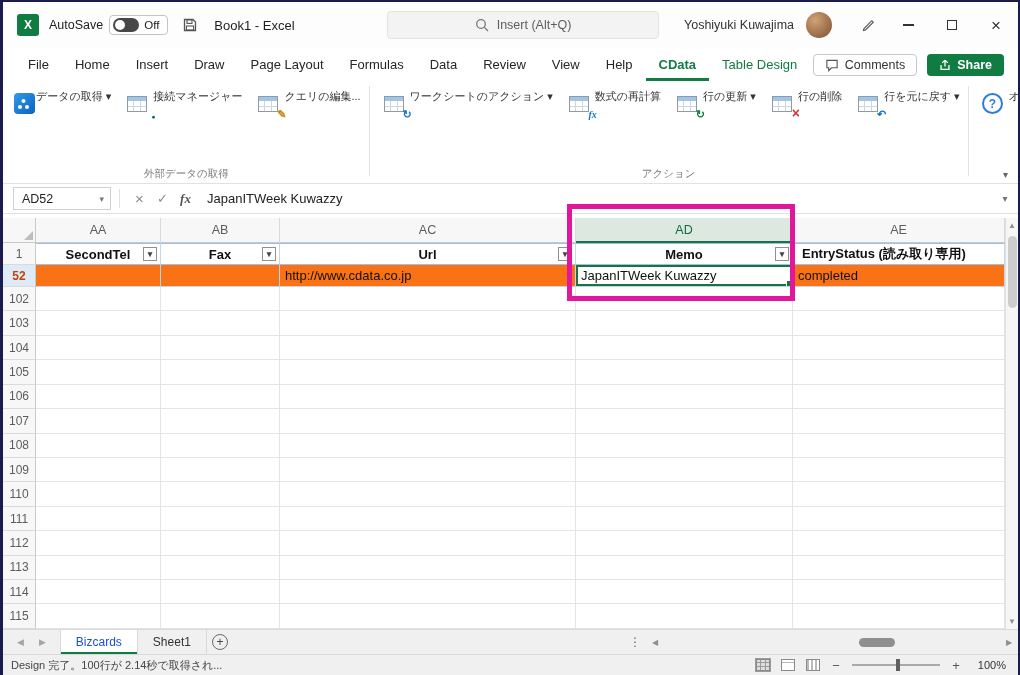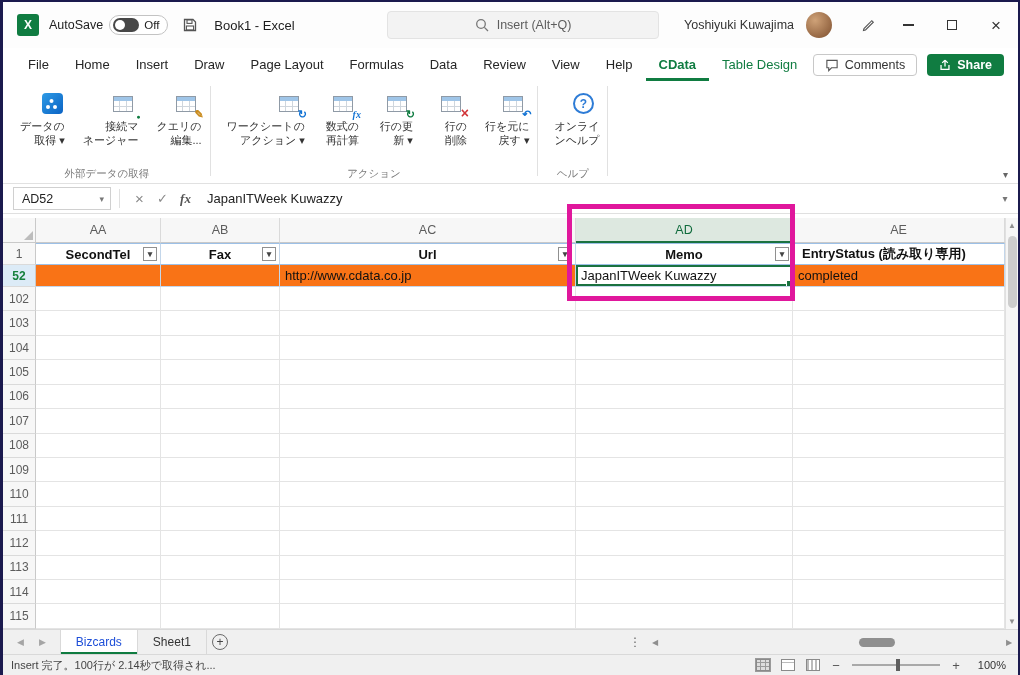--- a/index.html
+++ b/index.html
@@ -5,21 +5,21 @@
   *{margin:0;padding:0;box-sizing:border-box;}
   html,body{width:1020px;height:675px;overflow:hidden;}
   body{background:#1b1a4e;font-family:"Liberation Sans",sans-serif;position:relative;}
   .window{position:absolute;top:2px;left:3px;width:1015px;height:673px;background:#fff;display:flex;flex-direction:column;}
 
   
   .titlebar{flex:0 0 46px;display:flex;align-items:center;background:#fdfdfd;position:relative;font-size:12.5px;}
   .app-icon{width:22px;height:22px;margin:0 10px 0 14px;background:#107c41;border-radius:3px;color:#fff;display:flex;align-items:center;justify-content:center;font-weight:bold;font-size:12px;}
   .app-icon::after{content:"X";}
   .autosave{display:flex;align-items:center;gap:6px;color:#222;}
-  .as-pill{display:flex;align-items:center;gap:5px;border:1px solid #c3c3c3;border-radius:10px;padding:2px 8px 2px 3px;background:#fff;}
+  .as-pill{display:flex;align-items:center;gap:5px;border:1px solid #c3c3c3;border-radius:4px;padding:2px 8px 2px 3px;background:#fff;}
   .as-track{width:26px;height:14px;border-radius:7px;background:#474747;position:relative;display:inline-block;}
   .as-knob{position:absolute;left:2px;top:2px;width:10px;height:10px;border-radius:50%;background:#fff;}
   .as-state{font-size:11.5px;color:#222;}
   .tb-save{margin-left:14px;display:flex;align-items:center;}
   .doc-title{margin-left:16px;color:#1d1d1d;font-size:13px;}
   .search{position:absolute;left:384px;top:9px;width:272px;height:28px;background:#f3f3f3;border:1px solid #e3e3e3;border-radius:4px;display:flex;align-items:center;justify-content:center;gap:8px;color:#5d5d5d;font-size:12.5px;}
   .tb-right{margin-left:auto;display:flex;align-items:center;height:100%;}
   .user-name{font-size:12.5px;color:#333;margin-right:12px;}
   .avatar{width:26px;height:26px;border-radius:50%;background:radial-gradient(circle at 35% 32%,#cfa278,#7d4e2d);margin-right:18px;}
   .pen{width:36px;height:100%;display:flex;align-items:center;justify-content:center;}
@@ -36,21 +36,21 @@
   .rtab.contextual{color:#107c41;}
   .tab-actions{margin-left:auto;display:flex;align-items:center;gap:10px;padding-right:14px;}
   .comments-btn{display:flex;align-items:center;gap:6px;border:1px solid #c8c8c8;border-radius:4px;padding:3px 11px;font-size:12.5px;color:#333;background:#fff;}
   .share-btn{display:flex;align-items:center;gap:6px;border-radius:4px;padding:4px 12px;font-size:12.5px;color:#fff;background:#107c41;font-weight:bold;}
 
   
   .ribbon{flex:0 0 103px;background:#fff;border-bottom:1px solid #e1e1e1;display:flex;position:relative;padding-left:4px;}
   .rgroups{display:flex;align-items:stretch;}
   .rgroup{display:flex;flex-direction:column;}
   .rgroup-buttons{flex:1;display:flex;align-items:flex-start;padding-top:6px;}
-  .rbtn{display:flex;flex-direction:column;align-items:flex-end;padding:3px 5px;min-width:46px;border-radius:3px;cursor:pointer;margin-left:8px;}
+  .rbtn{display:flex;flex-direction:row;align-items:flex-start;padding:3px 5px;min-width:46px;border-radius:3px;cursor:pointer;}
   .ribbon-icon{height:27px;width:32px;display:flex;align-items:center;justify-content:center;margin-bottom:3px;position:relative;}
   .ribbon-icon::after{position:absolute;right:-2px;bottom:-3px;font-size:11px;font-weight:bold;line-height:1;}
   .rbtn-line{font-size:11px;line-height:13.5px;color:#333;text-align:center;white-space:nowrap;}
   .rgroup-label{height:18px;font-size:10.5px;color:#7a7a7a;text-align:center;line-height:17px;white-space:nowrap;padding:0 8px;}
   .rgroup-sep{width:1px;background:#e1e1e1;margin:5px 3px 7px 3px;}
   .ribbon-collapse{position:absolute;right:10px;bottom:3px;color:#666;font-size:10px;}
   .ribbon-collapse::after{content:"▾";}
   .tbl{width:20px;height:16px;border:1px solid #8f9aa6;background-color:#fff;background-image:linear-gradient(#9fc5e8 0 4px,rgba(0,0,0,0) 4px),repeating-linear-gradient(90deg,rgba(0,0,0,0) 0 5.3px,#cfd6dd 5.3px 6.3px),repeating-linear-gradient(0deg,rgba(0,0,0,0) 0 4.3px,#cfd6dd 4.3px 5.3px);}
   .cdata-logo-icon{width:24px;}
   .cdata-logo-icon .cdata-sq{width:21px;height:21px;border-radius:4px;background:linear-gradient(135deg,#2e9be6,#0b63c4);position:relative;}
@@ -93,21 +93,21 @@
   .thead-row{flex:0 0 22px;}
   .cell{overflow:hidden;white-space:nowrap;flex-shrink:0;}
   .cell.th{position:relative;display:flex;align-items:center;justify-content:center;font-weight:bold;font-size:13px;color:#111;background:#fff;border-top:1px solid #9cc0e7;border-bottom:1px solid #9cc0e7;border-right:1px solid #c3d6ea;}
   .cell.th.left-clip{justify-content:flex-start;padding-left:9px;}
   .filter-btn{position:absolute;right:3px;top:50%;transform:translateY(-50%);width:14px;height:14px;border:1px solid #909090;background:#fff;display:flex;align-items:center;justify-content:center;cursor:pointer;}
   .filter-btn::after{content:"▾";font-size:9px;color:#444;line-height:1;}
   .data-row{flex:0 0 22px;}
   .dcell{background:#f97316;border-right:1px solid #c3d6ea;border-bottom:1px solid #c3d6ea;display:flex;align-items:center;font-size:13px;color:#111;padding-left:5px;}
   .dcell.sel-cell{background:#fff;box-shadow:inset 0 0 0 2px #1a7240;position:relative;}
   .dcell.sel-cell::after{content:"";position:absolute;right:0;bottom:0;width:5px;height:5px;background:#1a7240;border-left:1px solid #fff;border-top:1px solid #fff;}
-  .row-head.sel-row{background:#dcebf7;color:#15803d;font-weight:bold;}
+  .row-head.sel-row{background:#dcebf7;color:#c2410c;font-weight:bold;}
   .empty-row{flex:1 1 auto;}
   .ecell{border-right:1px solid #e4e4e4;border-bottom:1px solid #e4e4e4;}
   .vscroll{width:13px;flex:0 0 13px;background:#f6f6f6;border-left:1px solid #e0e0e0;display:flex;flex-direction:column;align-items:center;}
   .vs-arrow{height:15px;width:100%;display:flex;align-items:center;justify-content:center;color:#8f8f8f;font-size:8px;}
   .vs-arrow.up::after{content:"▲";}
   .vs-arrow.down::after{content:"▼";}
   .vs-thumb{width:9px;height:72px;background:#cdcdcd;border-radius:5px;margin-top:3px;}
   .vs-bottom{margin-top:auto;}
 
   
@@ -501,21 +501,21 @@
     <div class="hscroll">
       <span class="hs-arrow">◀</span>
       <div class="hs-track">
           <div class="hs-thumb"></div>
         </div>
       <span class="hs-arrow">▶</span>
     </div>
   </div>
 
   <div class="statusbar">
-    <span>Insert 完了。100行が 2.14秒で取得され...</span>
+    <span>Design 完了。100行が 2.14秒で取得され...</span>
     <div class="sb-right">
       <span class="vw grid-v sel"></span>
       <span class="vw page-v"></span>
       <span class="vw break-v"></span>
       <span class="zoom-btn">−</span>
       <div class="zoom-track">
           <div class="zoom-thumb"></div>
         </div>
       <span class="zoom-btn">+</span>
       <span class="zoom-label">100%</span>

